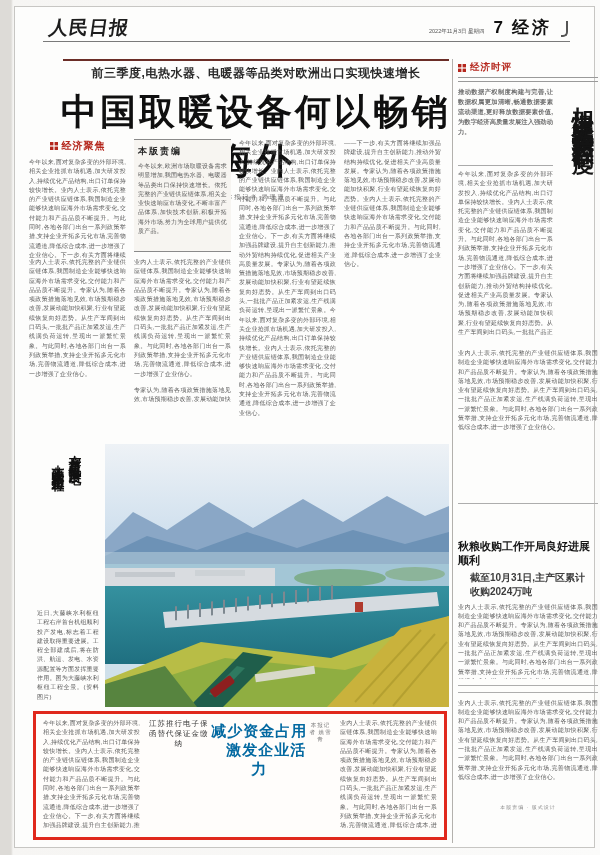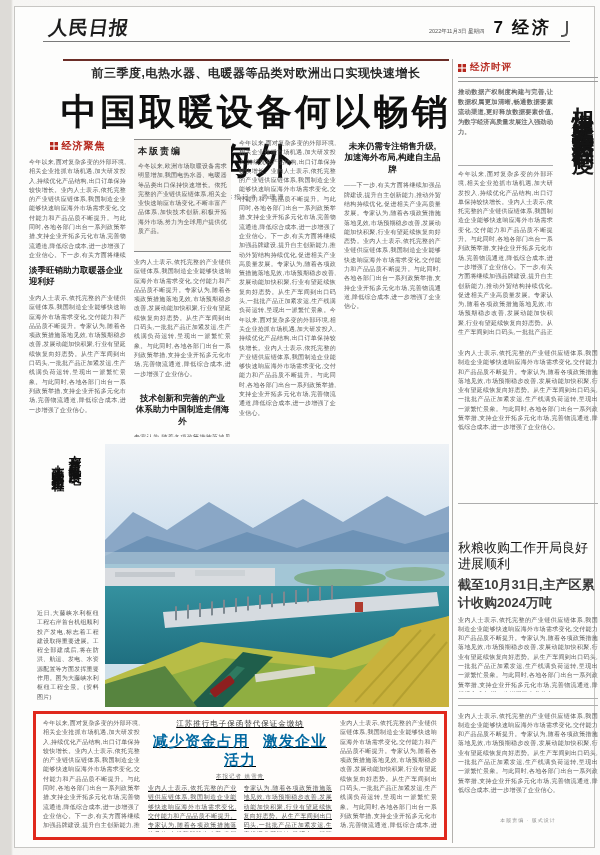--- a/index.html
+++ b/index.html
@@ -47,21 +47,21 @@
     font-weight:800;color:#111;margin-left:6px;}
   .vt1{font-size:12.5px;letter-spacing:2px;}
   .vt2{font-size:12.5px;letter-spacing:2px;padding-top:10px;margin-left:6px;}
   .photo-caption{margin-top:6px;height:96px;}
   .photo{position:absolute;left:90px;top:437px;width:344px;height:263px;overflow:hidden;background:#cfe0ea;}
   .photo svg{display:block;}
   
   .redbox{position:absolute;left:18px;top:704px;width:414px;height:129px;box-sizing:border-box;
     border:3px solid #e0281c;background:#fffdfb;padding:5px 7px;display:flex;gap:8px;}
   .rb-colL,.rb-colR{width:97px;flex:none;}
-  .rb-center{flex:1 1 0;display:flex;flex-direction:column;text-decoration:underline;}
+  .rb-center{flex:1 1 0;display:flex;flex-direction:row;}
   .rb-kicker{font-size:7.5px;color:#3a3a3a;text-align:center;letter-spacing:1px;}
   .rb-headline{margin-top:3px;text-align:center;font-size:15px;font-weight:900;color:#0369a1;letter-spacing:1px;}
   .rb-headline .gap{display:inline-block;width:14px;}
   .rb-byline{margin-top:3px;text-align:center;font-size:5.5px;color:#777;letter-spacing:1px;}
   .rb-body{margin-top:4px;display:flex;gap:7px;flex:1;overflow:hidden;}
   .rb-body .fill{flex:1 1 0;height:100%;}
   
   .vsep{position:absolute;left:437px;top:52px;height:784px;width:1px;background:#b3b1ad;}
   .sidebar{position:absolute;left:443px;top:54px;width:140px;}
   .sb-tag{display:flex;align-items:center;gap:4px;height:13px;}
@@ -69,22 +69,22 @@
   .sb-druler{height:3px;border-top:1px solid #9a9a9a;border-bottom:1px solid #9a9a9a;margin:3px 0 5px;}
   .sb-zone{position:relative;height:258px;}
   .sb-intro{width:95px;font-size:6.3px;font-weight:700;color:#6f6f6f;line-height:1.6;
     text-align:justify;word-break:break-all;height:74px;overflow:hidden;}
   .sb-minirule{width:95px;border-top:1px solid #aaa;margin:4px 0;}
   .sb-ztext{width:95px;height:168px;}
   .sb-vhead{position:absolute;right:0;top:2px;height:254px;writing-mode:vertical-rl;
     font-family:"Liberation Serif",serif;font-size:22px;font-weight:900;color:#141414;letter-spacing:4px;}
   .sb-below{margin-top:4px;height:148px;}
   .divider{border-top:1px solid #adadad;margin:6px 0 6px;}
-  .sb-h1{font-size:13px;font-weight:400;color:#151515;line-height:1.25;margin-top:36px;}
-  .sb-h2{font-size:13px;font-weight:700;color:#3c3c3c;margin:3px 0 4px;}
+  .sb-h1{font-size:11px;font-weight:700;color:#151515;line-height:1.25;margin-top:36px;}
+  .sb-h2{font-size:10px;font-weight:700;color:#3c3c3c;margin:3px 12px 4px;}
   .sb-fillA{height:76px;}
   .sb-h1b{font-size:8.4px;font-weight:800;color:#151515;}
   .sb-fillB{height:60px;margin-top:4px;}
   .sb-h1c{font-size:7.8px;font-weight:800;color:#151515;}
   .sb-fillC{height:100px;margin-top:4px;}
   .sb-footer{margin-top:5px;font-size:5px;color:#8d8d8d;text-align:center;letter-spacing:1px;}
 </style>
 </head>
 <body>
 
@@ -112,49 +112,37 @@
       <div class="tagline">
         <svg class="tag-ico" viewBox="0 0 8 8">
           <rect x="0" y="0" width="3.4" height="3.4" fill="#b5271d"></rect>
             <rect x="4.6" y="0" width="3.4" height="3.4" fill="#b5271d"></rect>
           <rect x="0" y="4.6" width="3.4" height="3.4" fill="#b5271d"></rect>
             <rect x="4.6" y="4.6" width="3.4" height="3.4" fill="#b5271d"></rect>
         </svg>
         <span class="tag-text">经济聚焦</span>
       </div>
       <div class="fill" style="height:100px;">今年以来,面对复杂多变的外部环境,相关企业抢抓市场机遇,加大研发投入,持续优化产品结构,出口订单保持较快增长。业内人士表示,依托完整的产业链供应链体系,我国制造企业能够快速响应海外市场需求变化,交付能力和产品品质不断提升。与此同时,各地各部门出台一系列政策举措,支持企业开拓多元化市场,完善物流通道,降低综合成本,进一步增强了企业信心。下一步,有关方面将继续加强品牌建设,提升自主创新能力,推动外贸结构持续优化,促进相关产业高质量发展。专家认为,随着各项政策措施落地见效,市场预期稳步改善,发展动能加快积聚,行业有望延续恢复向好态势。从生产车间到出口码头,一批批产品正加紧发运,生产线满负荷运转,呈现出一派繁忙景象。今年以来,面对复杂多变的外部环境,相关企业抢抓市场机遇,加大研发投入,持续优化产品结构,出口订单保持较快增长。业内人士表示,依托完整的产业链供应链体系,我国制造企业能够快速响应海外市场需求变化,交付能力和产品品质不断提升。与此同时,各地各部门出台一系列政策举措,支持企业开拓多元化市场,完善物流通道,降低综合成本,进一步增强了企业信心。</div>
-      <div class="subhead">
-        <div>淡季旺销助力取暖器企业</div>
-        <div>迎利好</div>
-      </div>
       <div class="fill" style="height:148px;">业内人士表示,依托完整的产业链供应链体系,我国制造企业能够快速响应海外市场需求变化,交付能力和产品品质不断提升。专家认为,随着各项政策措施落地见效,市场预期稳步改善,发展动能加快积聚,行业有望延续恢复向好态势。从生产车间到出口码头,一批批产品正加紧发运,生产线满负荷运转,呈现出一派繁忙景象。与此同时,各地各部门出台一系列政策举措,支持企业开拓多元化市场,完善物流通道,降低综合成本,进一步增强了企业信心。</div>
     </div>
 
     <div class="col">
       <div class="corebox">
         <div class="corebox-title">本版责编</div>
         <div class="fill" style="height:92px;">今冬以来,欧洲市场取暖设备需求明显增加,我国电热水器、电暖器等品类出口保持快速增长。依托完整的产业链供应链体系,相关企业快速响应市场变化,不断丰富产品体系,加快技术创新,积极开拓海外市场,努力为全球用户提供优质产品。</div>
       </div>
       <div class="fill" style="height:128px;">业内人士表示,依托完整的产业链供应链体系,我国制造企业能够快速响应海外市场需求变化,交付能力和产品品质不断提升。专家认为,随着各项政策措施落地见效,市场预期稳步改善,发展动能加快积聚,行业有望延续恢复向好态势。从生产车间到出口码头,一批批产品正加紧发运,生产线满负荷运转,呈现出一派繁忙景象。与此同时,各地各部门出台一系列政策举措,支持企业开拓多元化市场,完善物流通道,降低综合成本,进一步增强了企业信心。</div>
-      <div class="subhead center">
-        <div>技术创新和完善的产业</div>
-        <div>体系助力中国制造走俏海外</div>
-      </div>
       <div class="fill" style="height:18px;">专家认为,随着各项政策措施落地见效,市场预期稳步改善,发展动能加快积聚,行业有望延续恢复向好态势。从生产车间到出口码头,一批批产品正加紧发运,生产线满负荷运转,呈现出一派繁忙景象。</div>
     </div>
 
     <div class="col">
       <div class="fill" style="height:298px;">今年以来,面对复杂多变的外部环境,相关企业抢抓市场机遇,加大研发投入,持续优化产品结构,出口订单保持较快增长。业内人士表示,依托完整的产业链供应链体系,我国制造企业能够快速响应海外市场需求变化,交付能力和产品品质不断提升。与此同时,各地各部门出台一系列政策举措,支持企业开拓多元化市场,完善物流通道,降低综合成本,进一步增强了企业信心。下一步,有关方面将继续加强品牌建设,提升自主创新能力,推动外贸结构持续优化,促进相关产业高质量发展。专家认为,随着各项政策措施落地见效,市场预期稳步改善,发展动能加快积聚,行业有望延续恢复向好态势。从生产车间到出口码头,一批批产品正加紧发运,生产线满负荷运转,呈现出一派繁忙景象。今年以来,面对复杂多变的外部环境,相关企业抢抓市场机遇,加大研发投入,持续优化产品结构,出口订单保持较快增长。业内人士表示,依托完整的产业链供应链体系,我国制造企业能够快速响应海外市场需求变化,交付能力和产品品质不断提升。与此同时,各地各部门出台一系列政策举措,支持企业开拓多元化市场,完善物流通道,降低综合成本,进一步增强了企业信心。</div>
     </div>
 
     <div class="col">
-      <div class="subhead center" style="margin-top:2px;">
-        <div>未来仍需专注销售升级,</div>
-        <div>加速海外布局,构建自主品牌</div>
-      </div>
       <div class="fill" style="height:262px;">——下一步,有关方面将继续加强品牌建设,提升自主创新能力,推动外贸结构持续优化,促进相关产业高质量发展。专家认为,随着各项政策措施落地见效,市场预期稳步改善,发展动能加快积聚,行业有望延续恢复向好态势。业内人士表示,依托完整的产业链供应链体系,我国制造企业能够快速响应海外市场需求变化,交付能力和产品品质不断提升。与此同时,各地各部门出台一系列政策举措,支持企业开拓多元化市场,完善物流通道,降低综合成本,进一步增强了企业信心。</div>
     </div>
   </div>
 
   <div class="photo-left">
     <div class="vtitles">
       <div class="vt1">右岸首台机组投产发电</div>
       <div class="vt2">大藤峡水利枢纽工程</div>
     </div>
     <div class="fill photo-caption">近日,大藤峡水利枢纽工程右岸首台机组顺利投产发电,标志着工程建设取得重要进展。工程全部建成后,将在防洪、航运、发电、水资源配置等方面发挥重要作用。图为大藤峡水利枢纽工程全景。(资料图片)</div>

